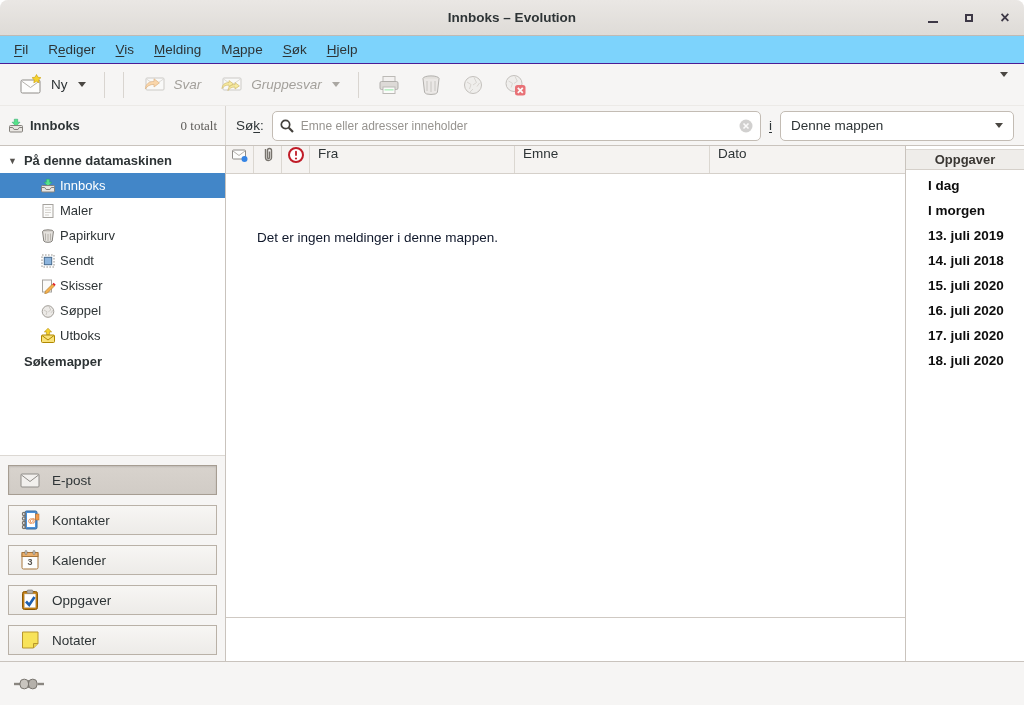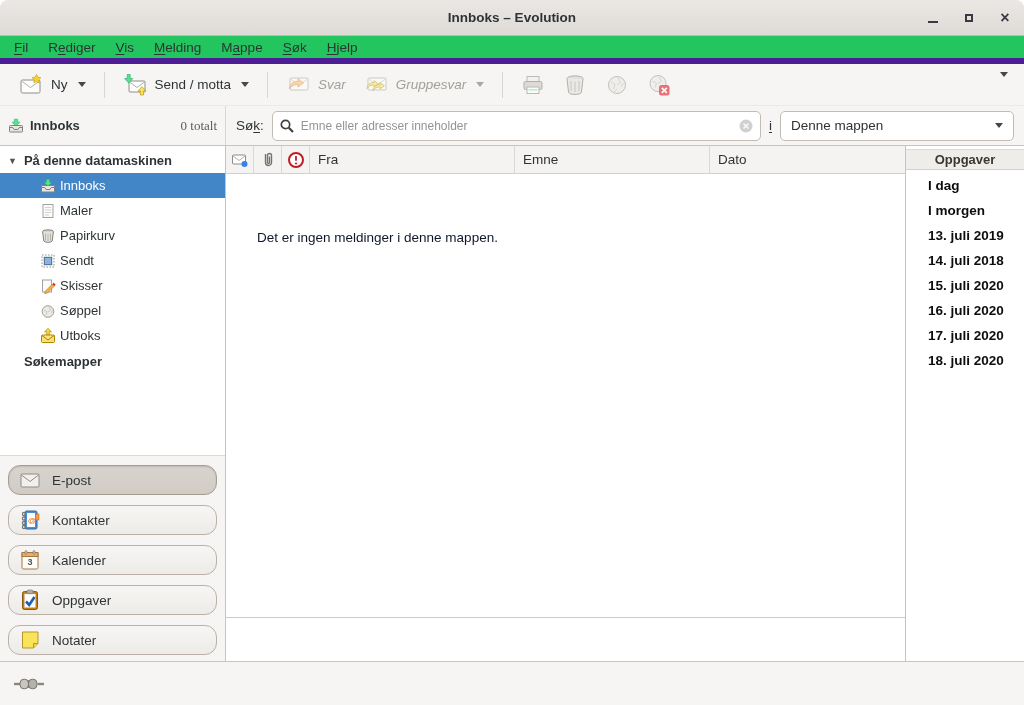--- a/index.html
+++ b/index.html
@@ -10,21 +10,21 @@
   
   .titlebar { height:36px; background:linear-gradient(#eae7e4,#dedbd7); border-bottom:1px solid #bfbab4; position:relative; display:flex; align-items:center; justify-content:center; flex:none; }
   .title { font-weight:bold; font-size:13.5px; color:#2e3436; }
   .win-controls { position:absolute; right:8px; top:0; height:100%; display:flex; align-items:center; gap:14px; }
   .win-btn { width:22px; height:22px; display:flex; align-items:center; justify-content:center; color:#3d3846; cursor:default; }
   .glyph-min { width:10px; height:0; border-bottom:2px solid #3d3846; margin-top:8px; }
   .glyph-max { width:8px; height:8px; border:2px solid #3d3846; }
   .glyph-close { font-size:16px; font-weight:bold; line-height:1; }
 
   
-  .menubar { height:28px; background:#22c55e; display:flex; align-items:center; padding:0 4px; border-bottom:6px solid #4c1d95; flex:none; }
+  .menubar { height:28px; background:#7dd3fc; display:flex; align-items:center; padding:0 4px; border-bottom:1px solid #4c1d95; flex:none; }
   .menu-item { padding:4px 10px; font-size:13.5px; color:#2e3436; }
   .accel { text-decoration:underline; text-underline-offset:2px; }
 
   
   .toolbar { height:42px; background:#f6f5f4; display:flex; align-items:center; padding:0 10px; border-bottom:1px solid #eceae7; flex:none; }
   .tb-btn { display:flex; align-items:center; gap:8px; padding:5px 9px; border-radius:4px; font-size:13.5px; color:#2e3436; }
   .tb-btn.disabled { color:#a3a09b;font-style:italic; }
   .tb-btn.disabled svg { opacity:.55; }
   .tb-sep { width:1px; height:26px; background:#d9d5d0; margin:0 9px; }
   .arrow-down { width:0; height:0; border-left:4px solid transparent; border-right:4px solid transparent; border-top:5px solid #4a4742; margin-left:2px; }
@@ -53,28 +53,28 @@
   .sidebar { width:226px; flex:none; border-right:1px solid #c9c3bd; display:flex; flex-direction:column; background:#ffffff; }
   .tree { flex:1; padding-top:2px; }
   .tree-root { height:25px; display:flex; align-items:center; gap:7px; padding-left:8px; font-weight:bold; }
   .expander { font-size:9px; color:#55524e; }
   .tree-row { height:25px; display:flex; align-items:center; gap:4px; padding-left:40px; }
   .tree-row .flabel { font-size:13px; }
   .tree-row.selected { background:#4286c8; color:#ffffff; }
   .tree-section { height:26px; display:flex; align-items:center; padding-left:24px; font-weight:bold; }
   .ticon { width:16px; height:16px; flex:none; }
   .switcher { flex:none; height:206px; background:#f6f5f4; border-top:1px solid #dcd8d3; padding:9px 8px; }
-  .sw-btn { height:30px; border:1px solid #b9b1a7; border-radius:12px; background:linear-gradient(#f7f6f4,#edebe8); display:flex; align-items:center; gap:10px; padding:0 9px; margin-bottom:10px; }
+  .sw-btn { height:30px; border:1px solid #b9b1a7; border-radius:0; background:linear-gradient(#f7f6f4,#edebe8); display:flex; align-items:center; gap:10px; padding:0 9px; margin-bottom:10px; }
   .sw-btn.active { background:linear-gradient(#d8d3cd,#d1ccc6); border-color:#a69d92; box-shadow:inset 0 1px 2px rgba(0,0,0,.12); }
   .sw-btn .sw-label { font-size:13.5px; color:#2e3436; }
 
   
   .maillist { flex:1; display:flex; flex-direction:column; position:relative; background:#ffffff; min-width:0; }
   .ml-header { height:28px; display:flex; background:#f5f3f1; border-bottom:1px solid #d5d0ca; flex:none; }
-  .ml-col { border-right:1px solid #dbd7d1; display:flex; align-items:center; padding:0 8px; font-size:13.5px; color:#2e3436; }
+  .ml-col { border-right:1px solid #dbd7d1; display:flex; align-items:flex-start; padding:0 8px; font-size:13.5px; color:#2e3436; }
   .ml-col.icon { width:28px; justify-content:center; padding:0; flex:none; }
   .ml-col.fra { width:205px; flex:none; }
   .ml-col.emne { width:195px; flex:none; }
   .ml-col.dato { flex:1; border-right:none; }
   .ml-body { flex:1; position:relative; }
   .ml-empty { position:absolute; left:31px; top:56px; font-size:13.5px; color:#0f172a; }
   .ml-splitter { position:absolute; left:0; right:0; top:443px; height:0; border-top:1px solid #cfc9c3; }
 
   
   .taskpane { width:119px; flex:none; border-left:1px solid #c9c3bd; background:#ffffff; display:flex; flex-direction:column; }
@@ -120,30 +120,20 @@
     <div class="tb-btn">
       <svg class="ticon24" width="24" height="24" viewBox="0 0 24 24">
           <rect x="2" y="7" width="19" height="13" rx="1.5" fill="#fdfdfc" stroke="#8f8c88"></rect>
           <path d="M2.5 8 L11.5 14.5 L20.5 8" fill="none" stroke="#b3b0ab"></path>
           <path d="M17.5 1.5 l1.4 2.7 3 .5 -2.2 2.1 .5 3 -2.7-1.5 -2.7 1.5 .5-3 -2.2-2.1 3-.5z" fill="#f6d32d" stroke="#c79a00" stroke-width=".6"></path>
         </svg>
       <span>Ny</span>
       <span class="arrow-down"></span>
     </div>
     <div class="tb-sep"></div>
-    <div class="tb-btn">
-      <svg width="24" height="24" viewBox="0 0 24 24">
-          <rect x="6" y="8" width="16" height="11" rx="1" fill="#fdfdfc" stroke="#8f8c88"></rect>
-          <path d="M6.5 9 L14 14.5 21.5 9" fill="none" stroke="#b3b0ab"></path>
-          <path d="M4.2 1.5 h3 v4 h2.6 L5.7 10 1.5 5.5 h2.7z" fill="#57e389" stroke="#26a269" stroke-width=".6"></path>
-          <path d="M15 18 l4-4.3 4 4.3 h-2.4 v4 h-3.2 v-4z" fill="#f8e45c" stroke="#b08800" stroke-width=".6"></path>
-        </svg>
-      <span>Send / motta</span>
-      <span class="arrow-down"></span>
-    </div>
     <div class="tb-sep"></div>
     <div class="tb-btn disabled">
       <svg width="24" height="24" viewBox="0 0 24 24">
           <rect x="4" y="5" width="18" height="12" rx="1" fill="#fdfdfc" stroke="#aaa7a2"></rect>
           <path d="M4.5 6 L13 12 21.5 6" fill="none" stroke="#c8c5c0"></path>
           <path d="M12 14 v-2.6 c-4.2 0-6.8 1.6-8.6 4.6 .2-4.8 3.4-7.6 8.6-7.6 V5.8 l5.4 4.1z" fill="#ffbe6f" stroke="#c77d2a" stroke-width=".7"></path>
         </svg>
       <span>Svar</span>
     </div>
     <div class="tb-btn disabled">

